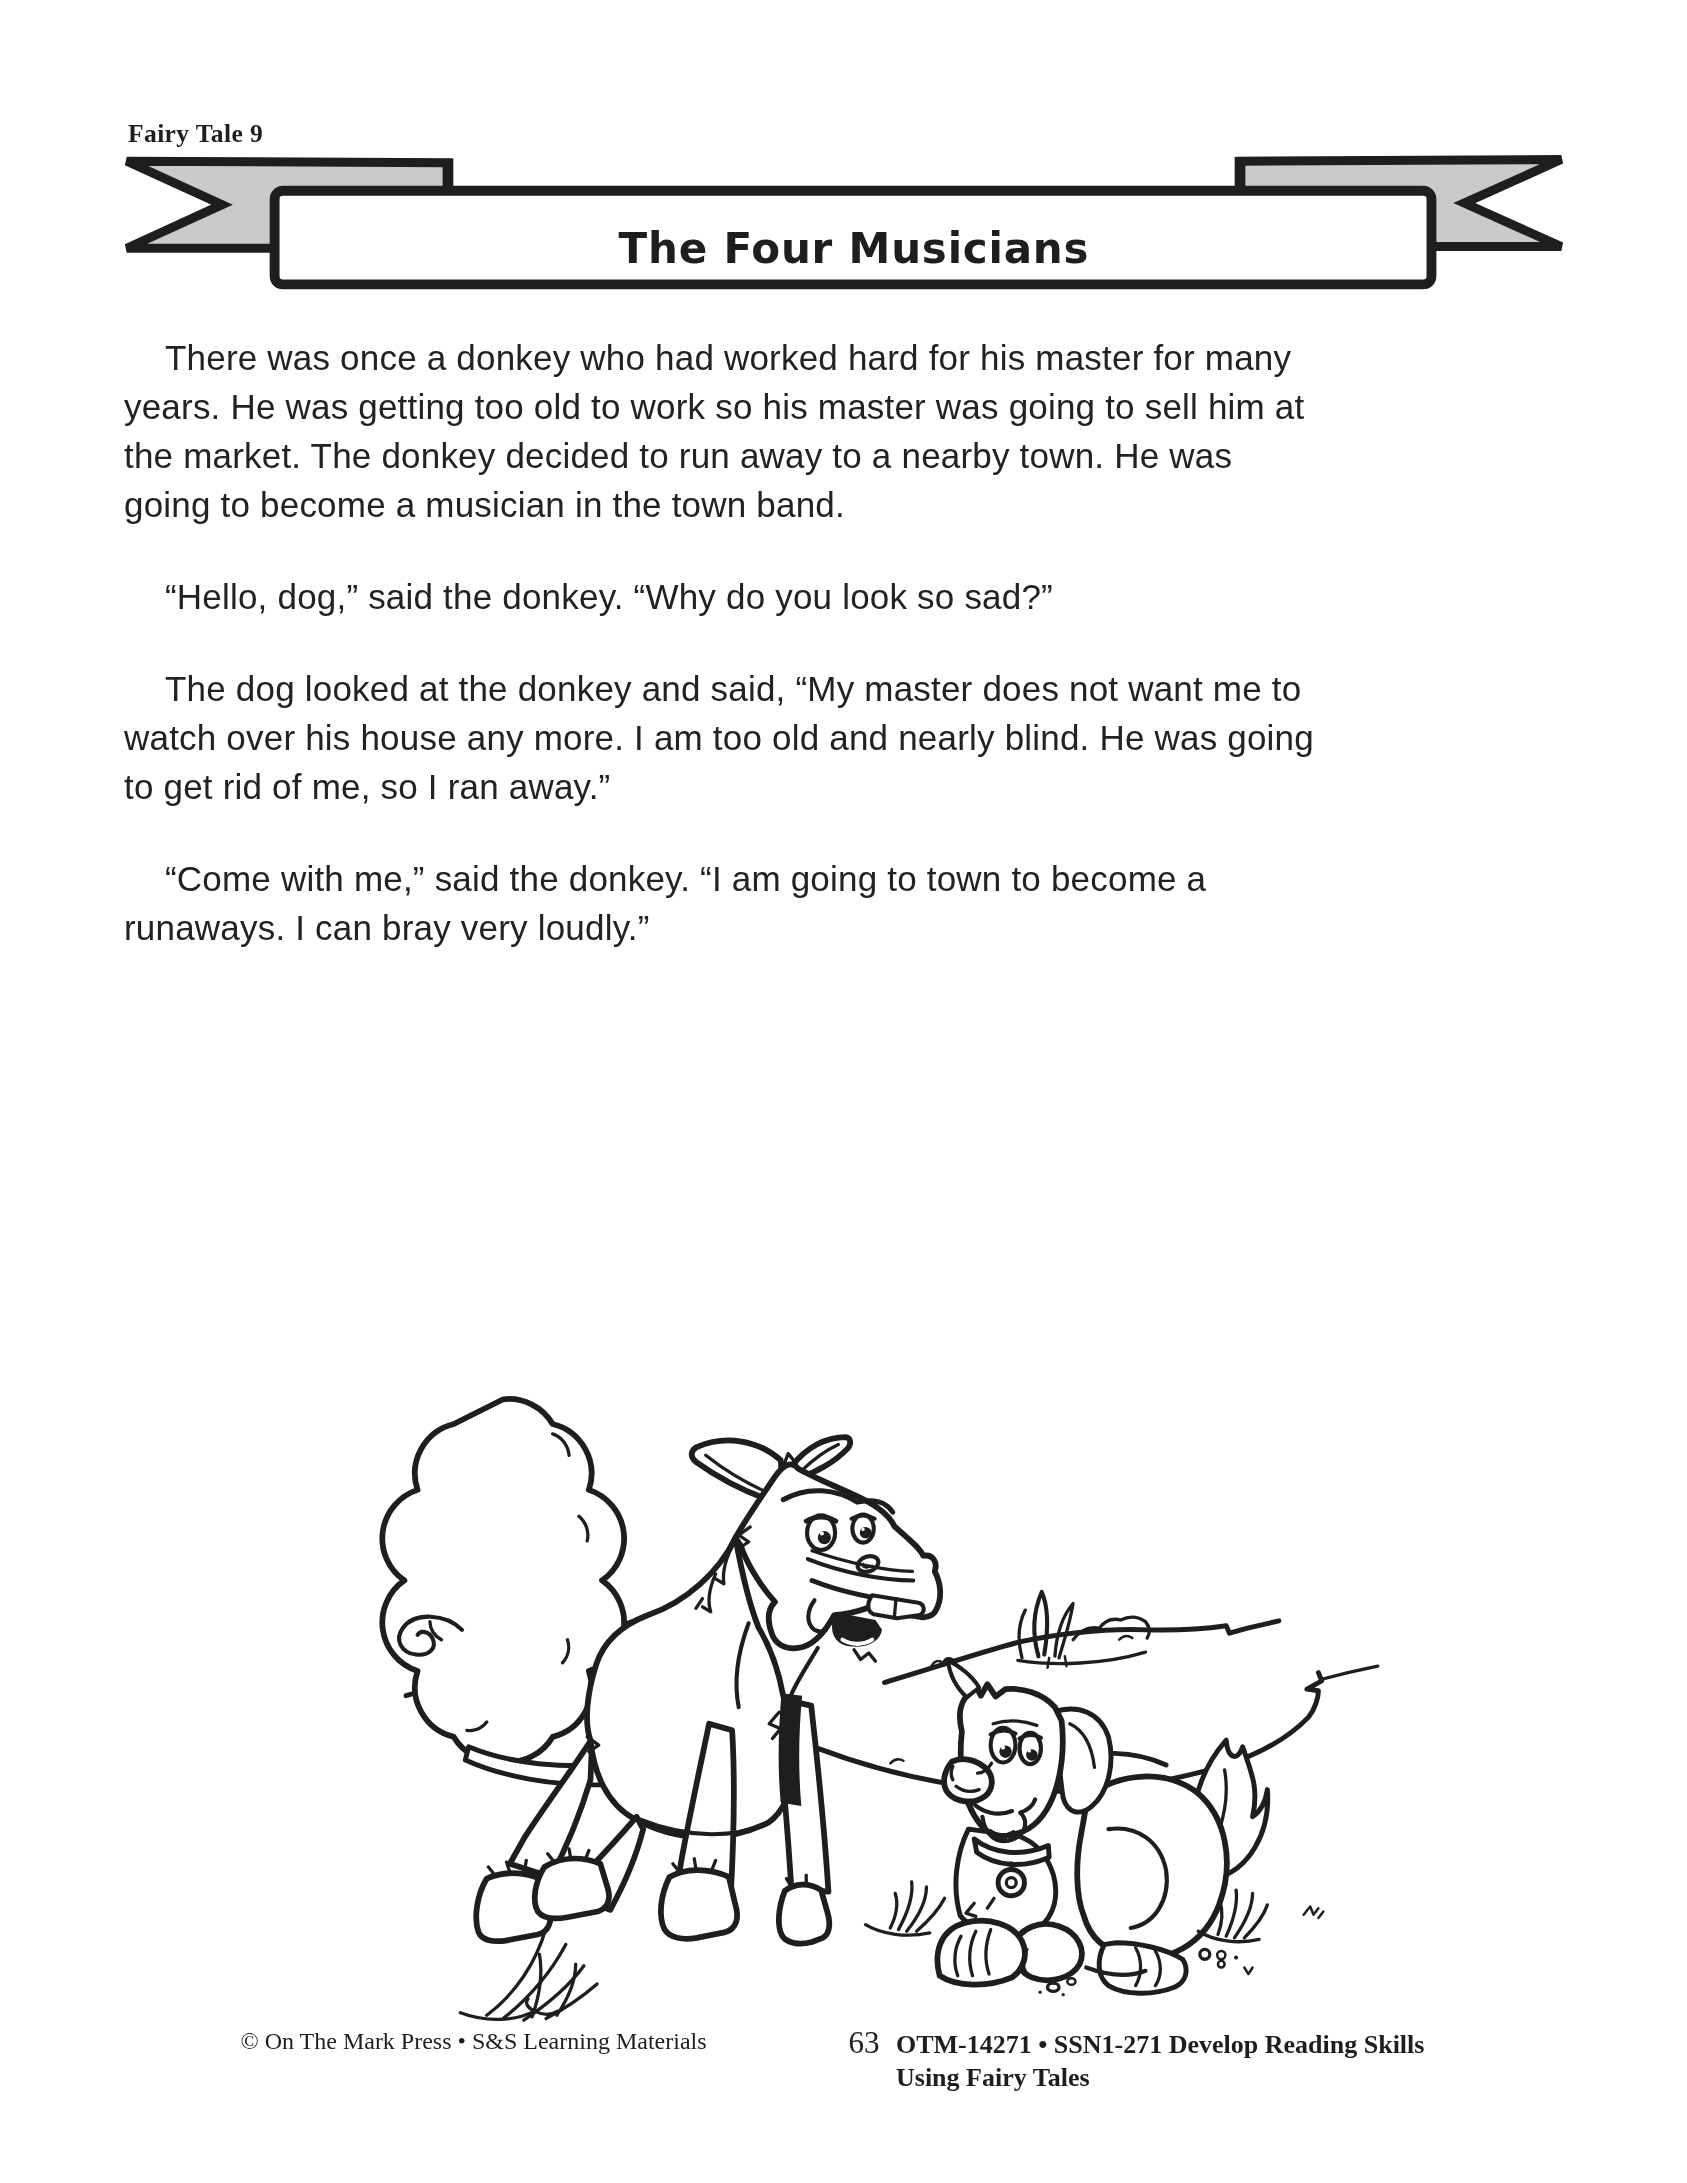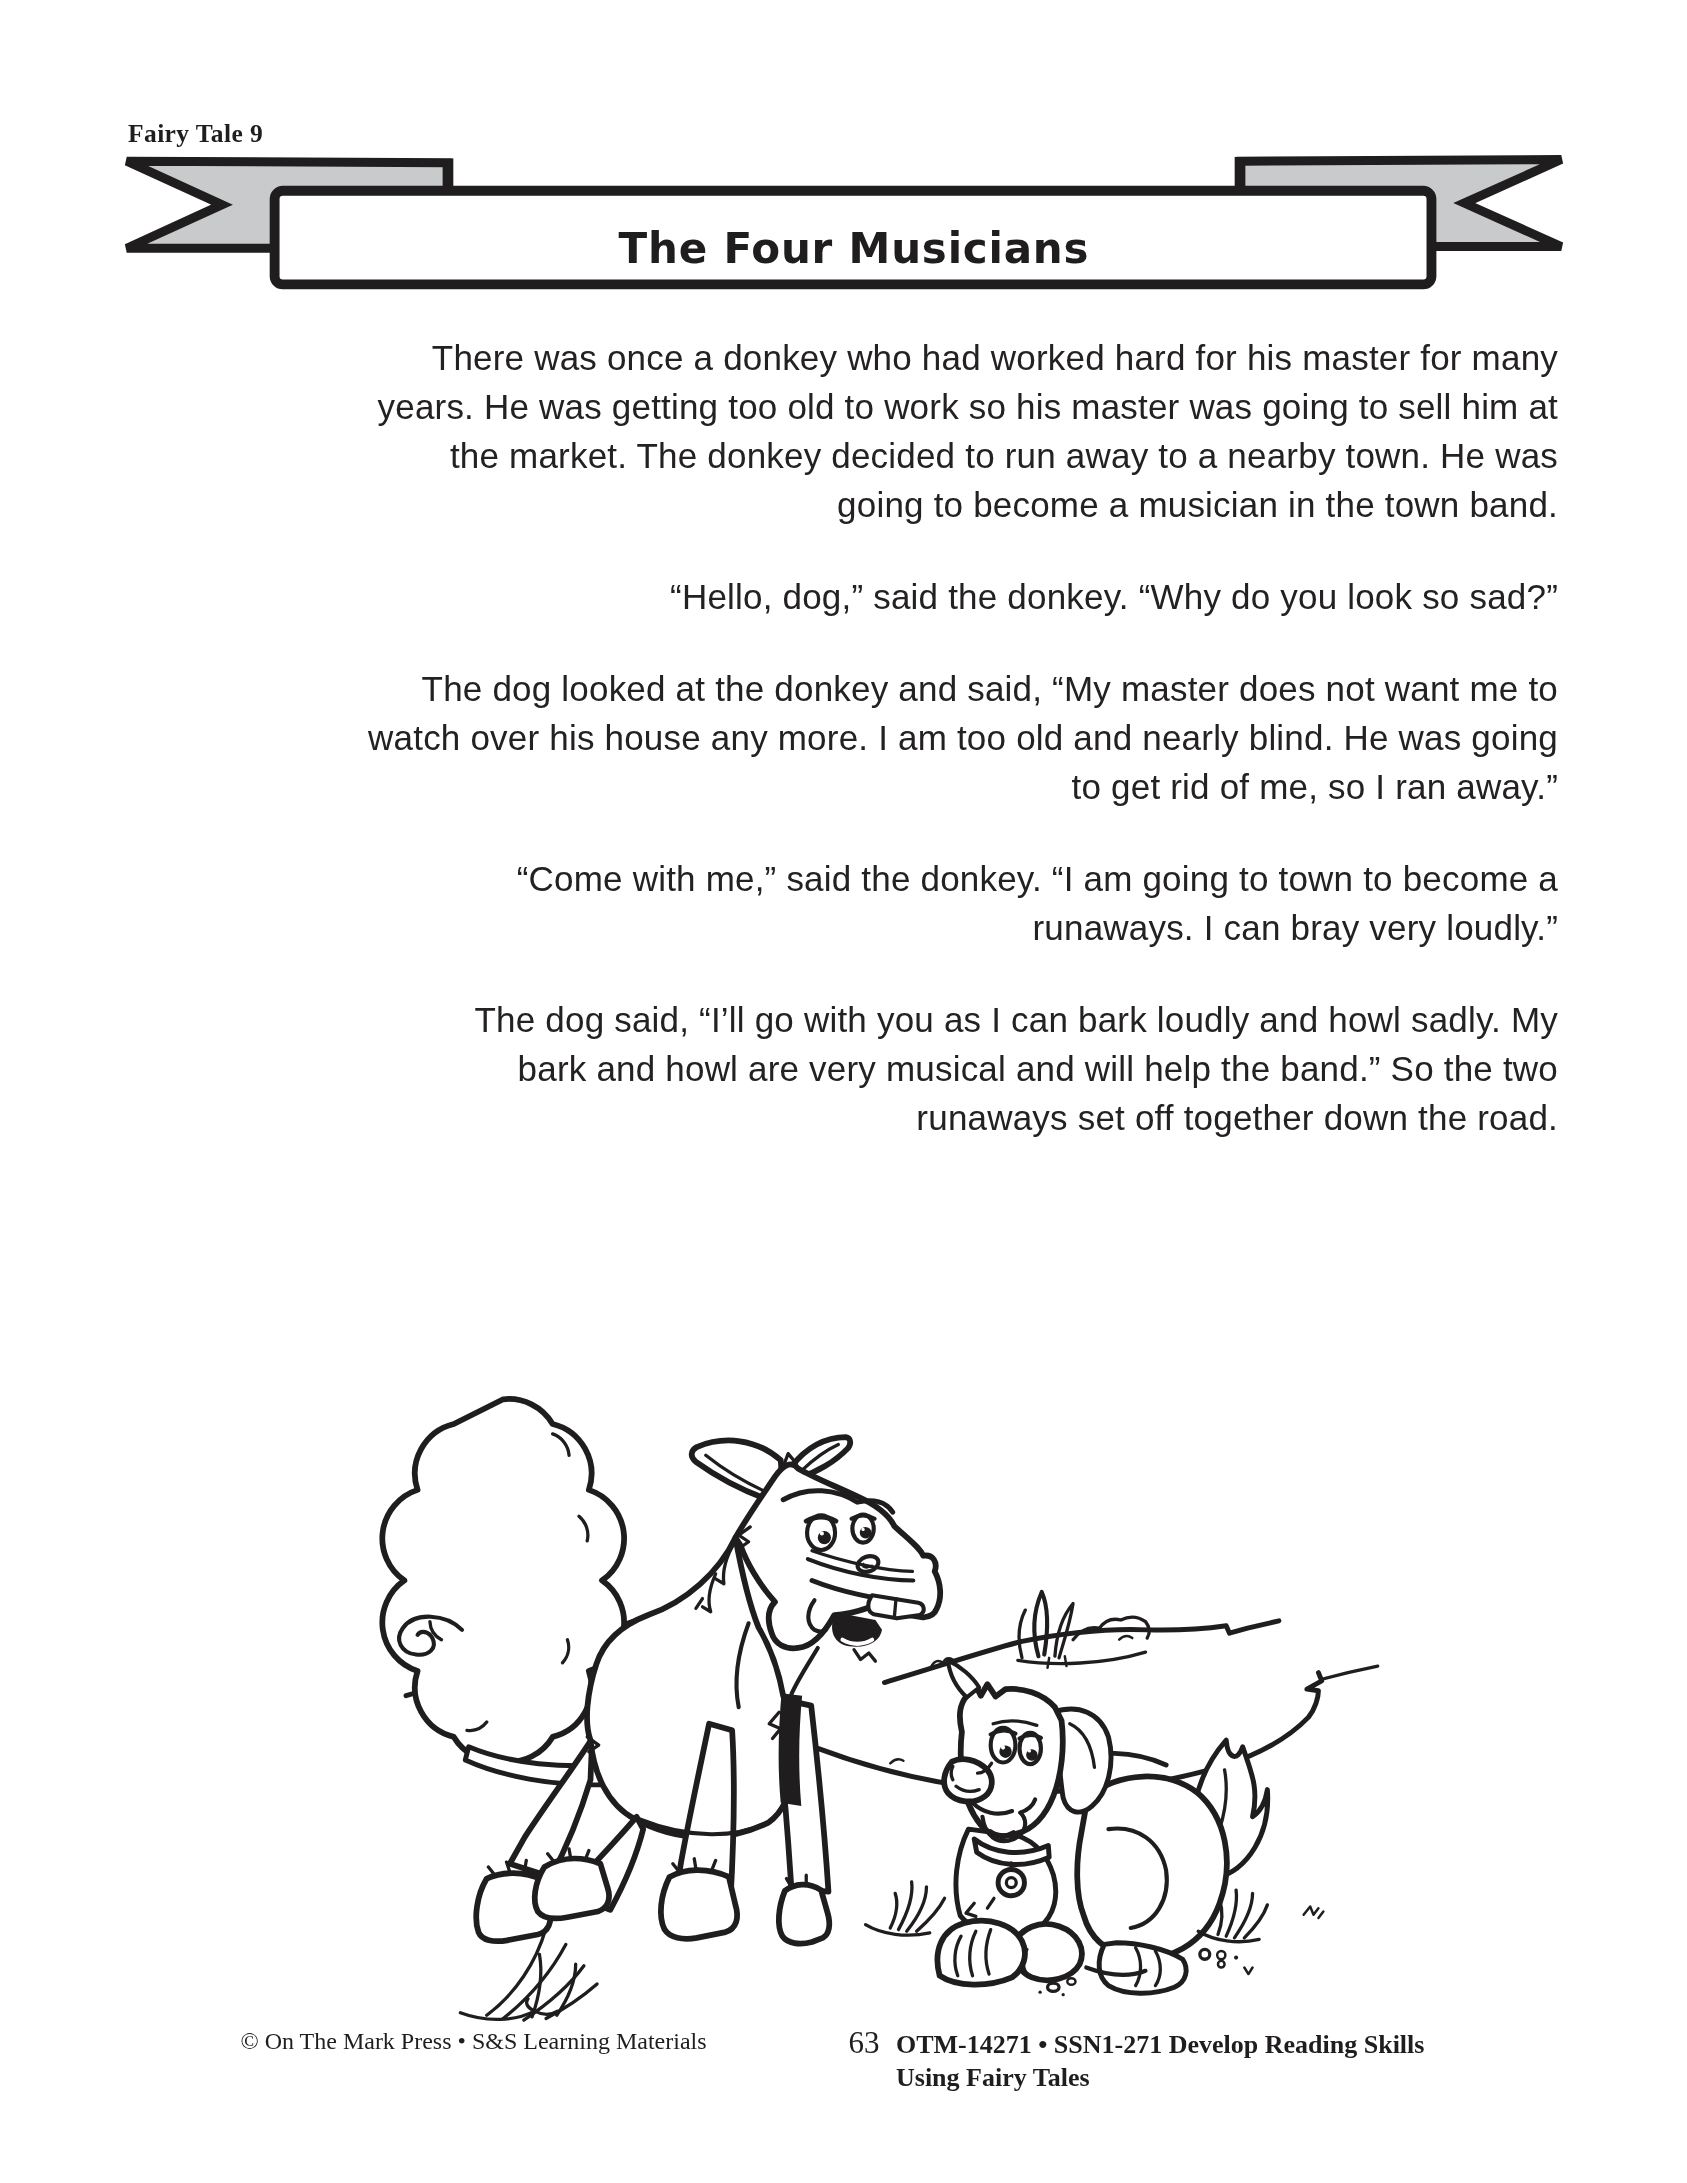--- a/index.html
+++ b/index.html
@@ -27,21 +27,21 @@
   .banner-title-box{
     position:absolute;left:274px;top:196px;width:1160px;height:104px;
     display:flex;align-items:center;justify-content:center;
   }
   .banner-title{
     font-family:"DejaVu Sans",sans-serif;
     font-weight:bold;font-size:42px;letter-spacing:0.8px;color:var(--ink);
   }
   .story{
     position:absolute;left:124px;top:333px;width:1434px;
-    font-size:35px;line-height:49px;color:#242122;text-align:right;
+    font-size:35px;line-height:49px;color:#242122;
   }
   .story p{
     margin:0 0 43px 0;
     text-indent:41px;
     white-space:pre-line;
     letter-spacing:0.2px;
   }
   .illustration{position:absolute;left:363px;top:1368px;}
   .ln{fill:none;stroke:var(--ink);stroke-linecap:round;stroke-linejoin:round;}
   .fw{fill:#fff;stroke:var(--ink);stroke-linecap:round;stroke-linejoin:round;}
@@ -82,23 +82,20 @@
     <p>There was once a donkey who had worked hard for his master for many
 years. He was getting too old to work so his master was going to sell him at
 the market. The donkey decided to run away to a nearby town. He was
 going to become a musician in the town band.</p>
     <p>“Hello, dog,” said the donkey. “Why do you look so sad?”</p>
     <p>The dog looked at the donkey and said, “My master does not want me to
 watch over his house any more. I am too old and nearly blind. He was going
 to get rid of me, so I ran away.”</p>
     <p>“Come with me,” said the donkey. “I am going to town to become a
 runaways. I can bray very loudly.”</p>
-    <p>The dog said, “I’ll go with you as I can bark loudly and howl sadly. My
-bark and howl are very musical and will help the band.” So the two
-runaways set off together down the road.</p>
   </div>
 
   <svg class="illustration" width="1038" height="667" viewBox="0 0 1260 810" role="img" aria-label="Black-and-white line drawing of a smiling donkey with a bushy raised tail looking back at a happy puppy lying in the grass, with rolling hills and a bush behind them">
 
     <g>
       <path class="ln" stroke-width="6" d="M52,398 C140,372 240,338 332,306"></path>
       <path class="ln" stroke-width="6" d="M633,382 C700,362 760,342 800,332 C850,322 905,316 952,318 C990,319 1020,317 1048,313 l4,9 l22,-6 l38,-9"></path>
       <path class="ln" stroke-width="6" d="M552,462 C640,495 730,512 810,514 C890,516 975,505 1048,482 C1090,468 1125,448 1148,424 C1156,414 1160,400 1160,392 l-14,-2 l18,-10 l-4,-10"></path>
       <path class="ln" stroke-width="4" d="M1164,378 C1190,371 1212,366 1232,362"></path>
 

